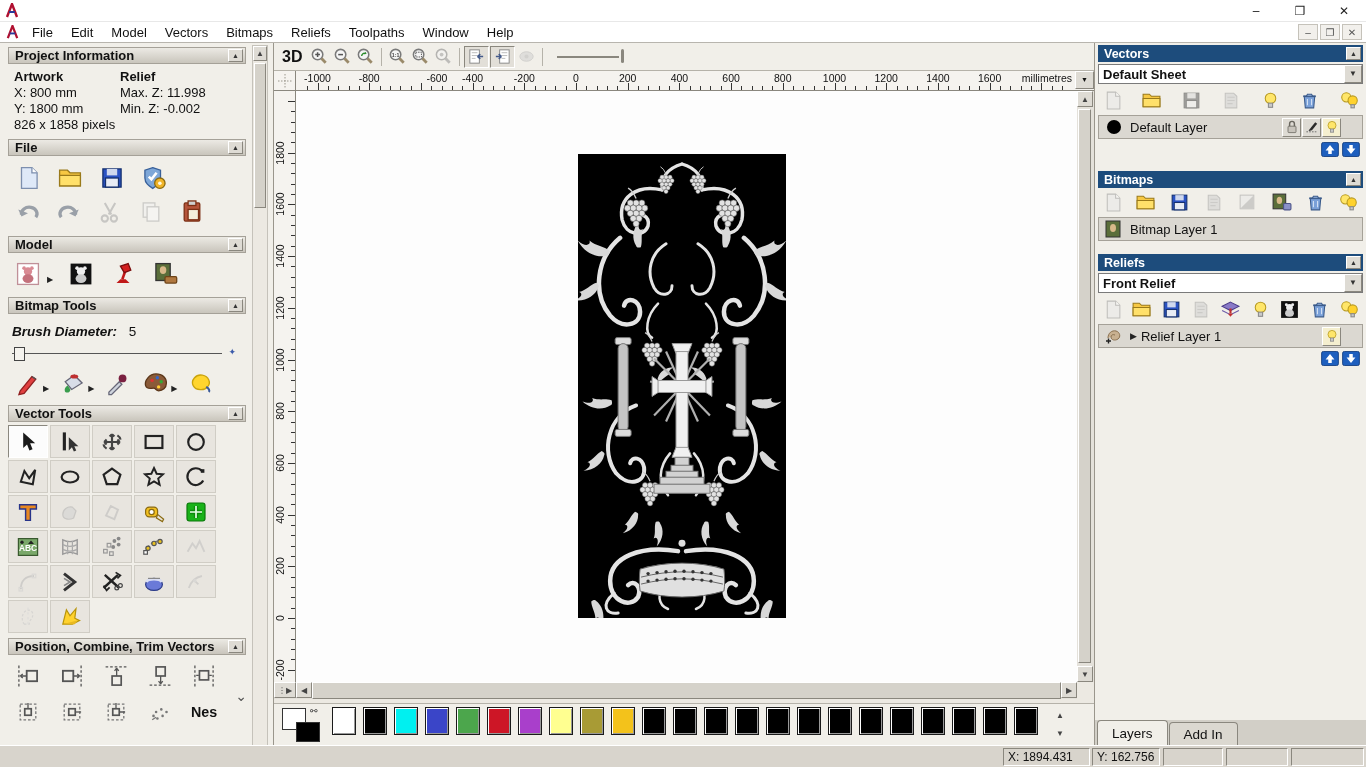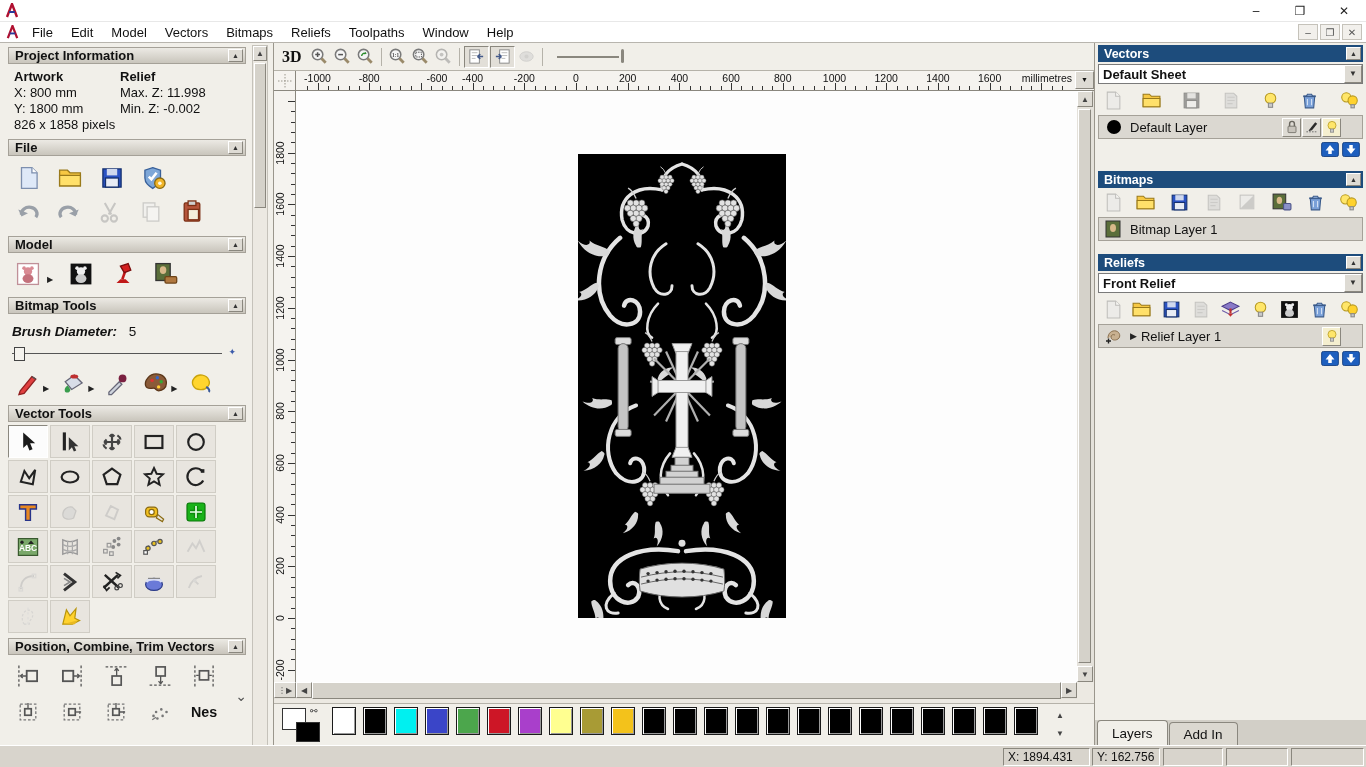--- a/index.html
+++ b/index.html
@@ -66,21 +66,21 @@
 
   
   .tabstrip { position:absolute; height:25px; display:flex; align-items:flex-end; padding-left:2px; }
   .tab { height:23px; padding:0 14px; display:flex; align-items:center; font-size:13.5px;
     border:1px solid #8a877e; border-bottom:none; border-radius:4px 4px 0 0; background:#dbd8d0; margin-right:1px; }
   .tab.active { background:#f1efe9; height:25px; font-weight:normal; }
 
   
   #canvasregion { position:absolute; left:274px; top:43px; width:820px; height:702px; background:#ece9e2; }
   #ctoolbar { position:absolute; left:0; top:0; width:820px; height:28px; background:#f1efe9;
-    border-bottom:1px solid #b5b2a9; display:flex; align-items:center;font-family:Liberation Serif, serif; }
+    border-bottom:1px solid #b5b2a9; display:flex; align-items:center; }
   #ctoolbar .lbl3d { font-weight:bold; font-size:16px; margin:0 6px 0 8px; }
   .tbic { width:23px; height:22px; display:flex; align-items:center; justify-content:center; }
   .tbic svg { width:19px; height:19px; }
   .tsep { width:1px; height:18px; background:#b5b2a9; margin:0 4px; }
   .togglebtn { width:25px; height:22px; display:flex; align-items:center; justify-content:center;
     background:#e2dfd8; border:1px solid; border-color:#8a877e #fff #fff #8a877e; }
   .ctslider { position:relative; width:80px; height:18px; margin-left:10px; }
   .ctslider .line { position:absolute; left:0; top:8px; width:62px; height:2px; background:#8a877e; }
   .ctslider .hd { position:absolute; left:64px; top:1px; width:3px; height:14px; background:#8a877e; border-radius:2px; }
 

